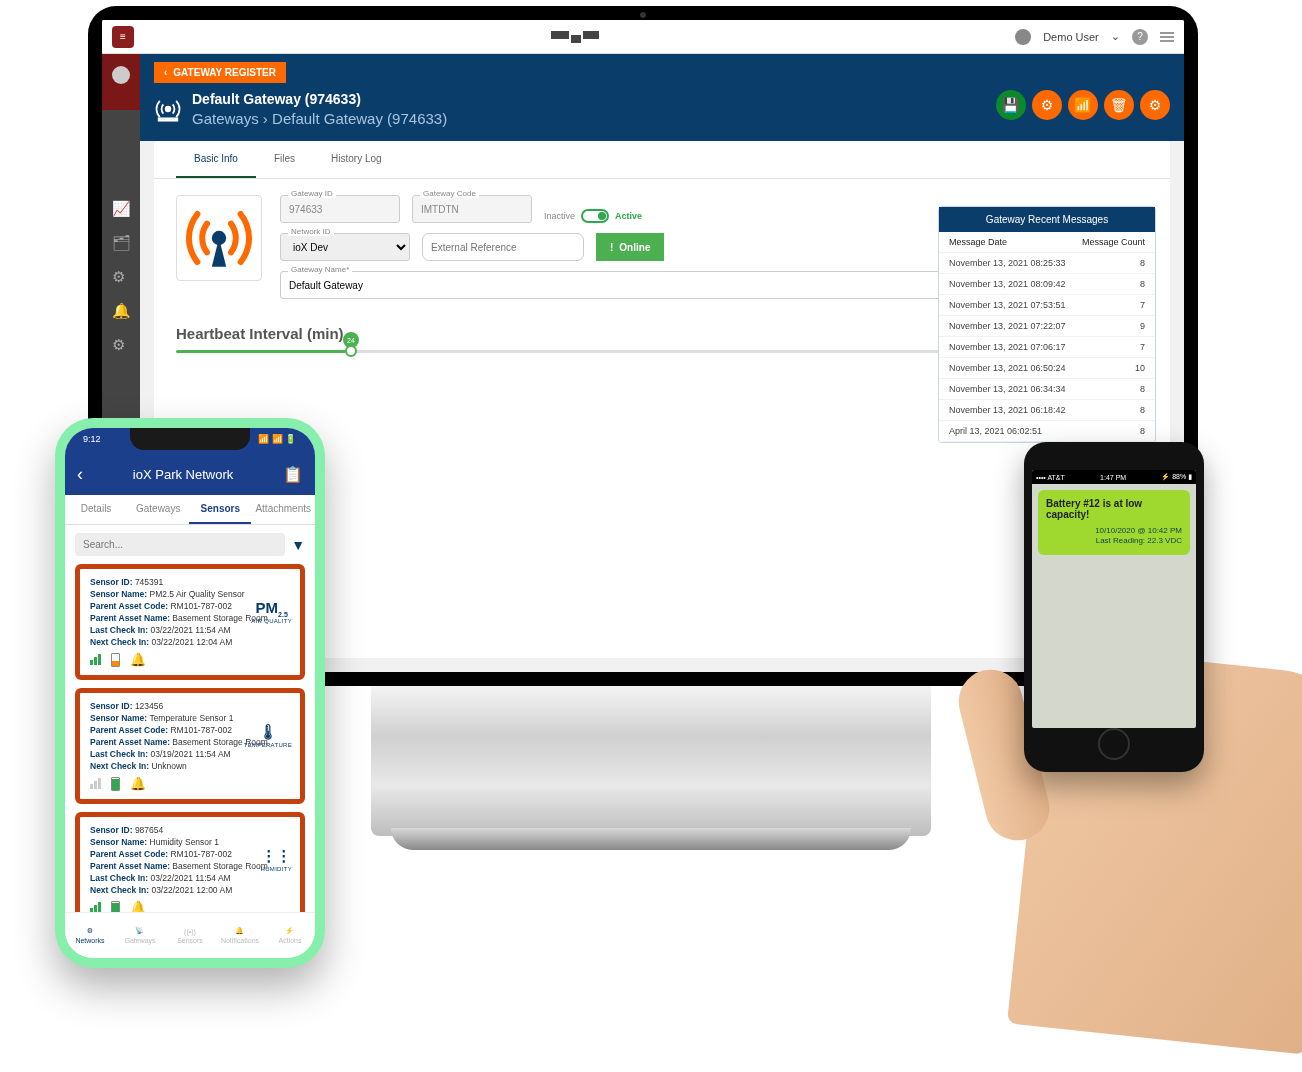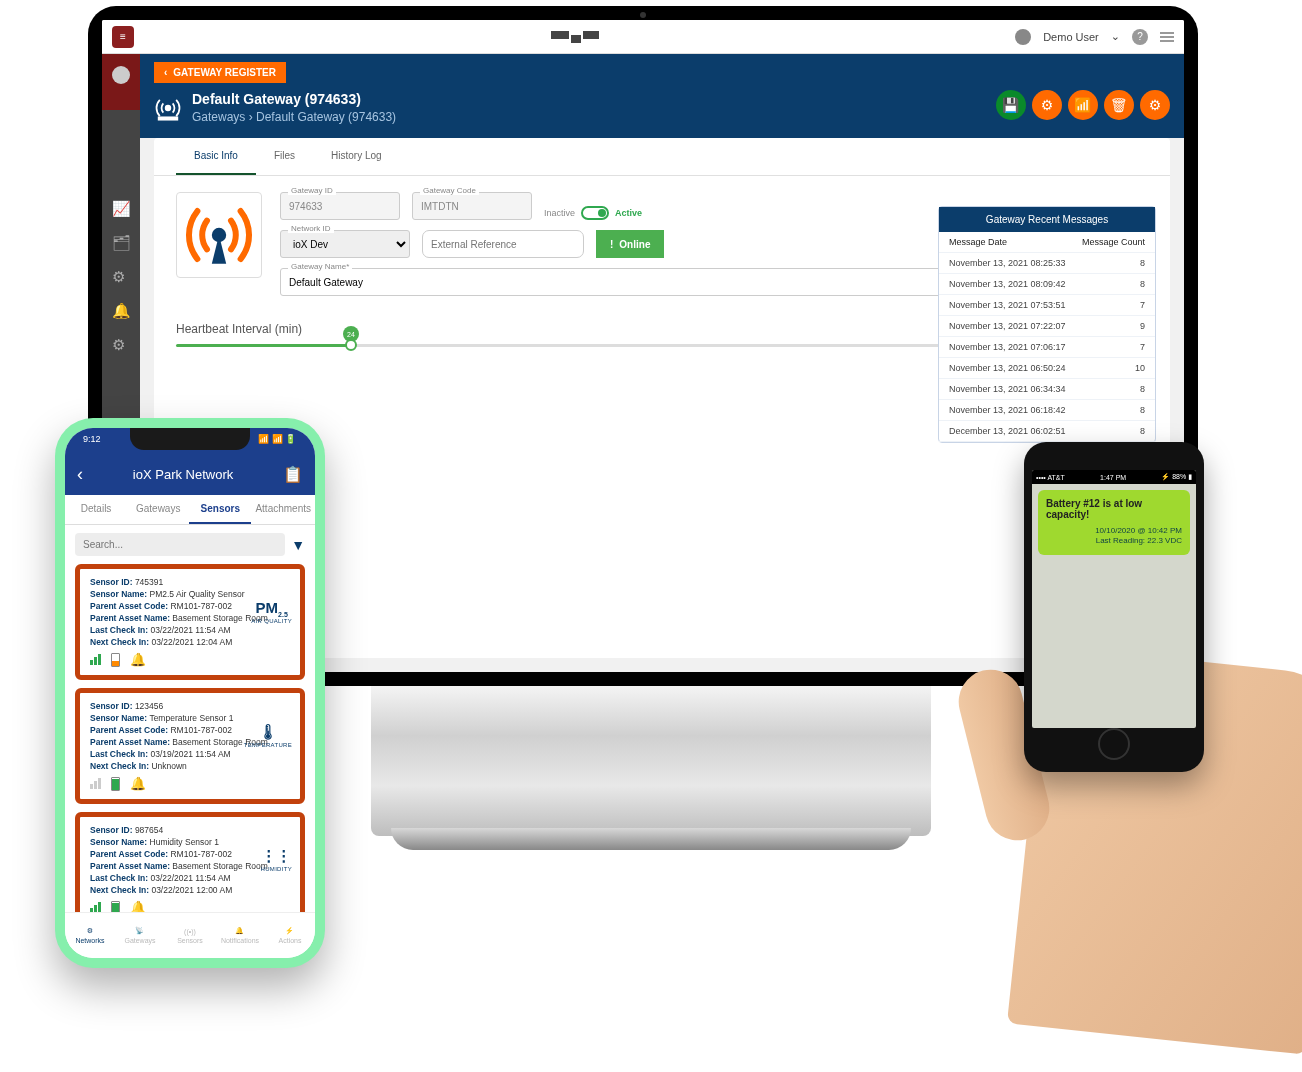--- a/index.html
+++ b/index.html
@@ -26,21 +26,21 @@
 .sidebar-top{height:56px;background:#7a1818;display:flex;align-items:flex-start;justify-content:center;padding-top:12px;}
 .sidebar-icons{display:flex;flex-direction:column;align-items:center;gap:16px;padding-top:90px;}
 .sidebar-icons div{width:18px;height:18px;color:#aaa;font-size:15px;cursor:pointer;}
 
 .main{flex:1;background:#f1f1f1;display:flex;flex-direction:column;}
 .header{background:#0b3d6b;padding:8px 14px 14px;position:relative;}
 .back-btn{background:#ff6a00;color:#fff;border:none;padding:5px 10px;font-size:10px;font-weight:600;cursor:pointer;display:inline-flex;gap:6px;align-items:center;}
 .header-title{display:flex;align-items:center;gap:10px;margin-top:8px;}
 .ht-icon{width:28px;height:28px;color:#fff;}
 .ht-text h1{color:#fff;font-size:14px;font-weight:600;}
-.ht-text .crumb{color:#a6c4e0;font-size:12px;margin-top:3px;}
+.ht-text .crumb{color:#a6c4e0;font-size:15px;margin-top:3px;}
 .action-circles{position:absolute;right:14px;top:36px;display:flex;gap:6px;}
 .circle{width:30px;height:30px;border-radius:50%;display:flex;align-items:center;justify-content:center;color:#fff;font-size:14px;cursor:pointer;}
 .c-green{background:#0a8a2a;} .c-orange{background:#ff6a00;}
 
 .content{background:#fff;margin:0 14px 14px;border-radius:4px;flex:1;display:flex;flex-direction:column;}
 .tabs{display:flex;border-bottom:1px solid #e0e0e0;padding:0 22px;}
 .tabs .tab{padding:12px 18px;font-size:10px;color:#666;cursor:pointer;}
 .tabs .tab.active{color:#0b3d6b;border-bottom:2px solid #14532d;}
 
 .form-area{padding:16px 22px;display:flex;gap:18px;align-items:flex-start;}
@@ -51,21 +51,21 @@
 .fld label{position:absolute;top:-6px;left:8px;background:#fff;font-size:8px;color:#888;padding:0 3px;}
 .fld input,.fld select{border:1px solid #ccc;border-radius:3px;padding:6px 8px;font-size:10px;height:28px;}
 .fld input[readonly]{background:#f4f4f4;color:#888;}
 .toggle-wrap{display:flex;align-items:center;gap:6px;font-size:9px;color:#888;}
 .toggle{width:28px;height:14px;border-radius:8px;border:2px solid #2fa84f;position:relative;}
 .toggle::after{content:"";position:absolute;right:1px;top:1px;width:8px;height:8px;border-radius:50%;background:#2fa84f;}
 .online-btn{background:#4caf50;color:#fff;border:none;padding:0 14px;height:28px;font-size:10px;font-weight:600;cursor:pointer;display:inline-flex;align-items:center;gap:6px;}
 .name-row .fld{width:100%;}
 .name-row input{width:100%;}
 .slider-wrap{padding:0 22px 10px;}
-.slider-label{font-size:12px;color:#555;margin-bottom:8px;}
+.slider-label{font-size:15px;color:#555;margin-bottom:8px;font-weight:bold;}
 .slider{height:3px;background:linear-gradient(to right,#4caf50 0%,#4caf50 18%,#ddd 18%,#ddd 100%);border-radius:2px;position:relative;}
 .slider .val{position:absolute;left:18%;top:-18px;transform:translateX(-50%);width:16px;height:16px;border-radius:50%;background:#4caf50;color:#fff;font-size:7px;display:flex;align-items:center;justify-content:center;}
 .slider .thumb{position:absolute;left:18%;top:-5px;transform:translateX(-50%);width:12px;height:12px;border-radius:50%;background:#fff;border:2px solid #4caf50;}
 
 .msg-panel{position:absolute;right:28px;top:186px;width:218px;border:1px solid #c8d4e6;border-radius:4px;background:#fff;font-size:9px;}
 .msg-head{background:#0b3d6b;color:#fff;padding:7px;text-align:center;font-size:10px;}
 .msg-row{display:flex;justify-content:space-between;padding:5px 10px;border-bottom:1px solid #eef2f7;color:#444;}
 .msg-row.hdr{color:#222;font-weight:500;}
 
 
@@ -261,21 +261,21 @@
               </div>
               <div class="msg-row">
                 <span>November 13, 2021 06:34:34</span>
                 <span>8</span>
               </div>
               <div class="msg-row">
                 <span>November 13, 2021 06:18:42</span>
                 <span>8</span>
               </div>
               <div class="msg-row">
-                <span>December 13, 2021 06:02:51</span>
+                <span>April 13, 2021 06:02:51</span>
                 <span>8</span>
               </div>
             </div>
         </div>
       </div>
     </div>
   </div>
 </div>
 
 <div class="phone-l">

